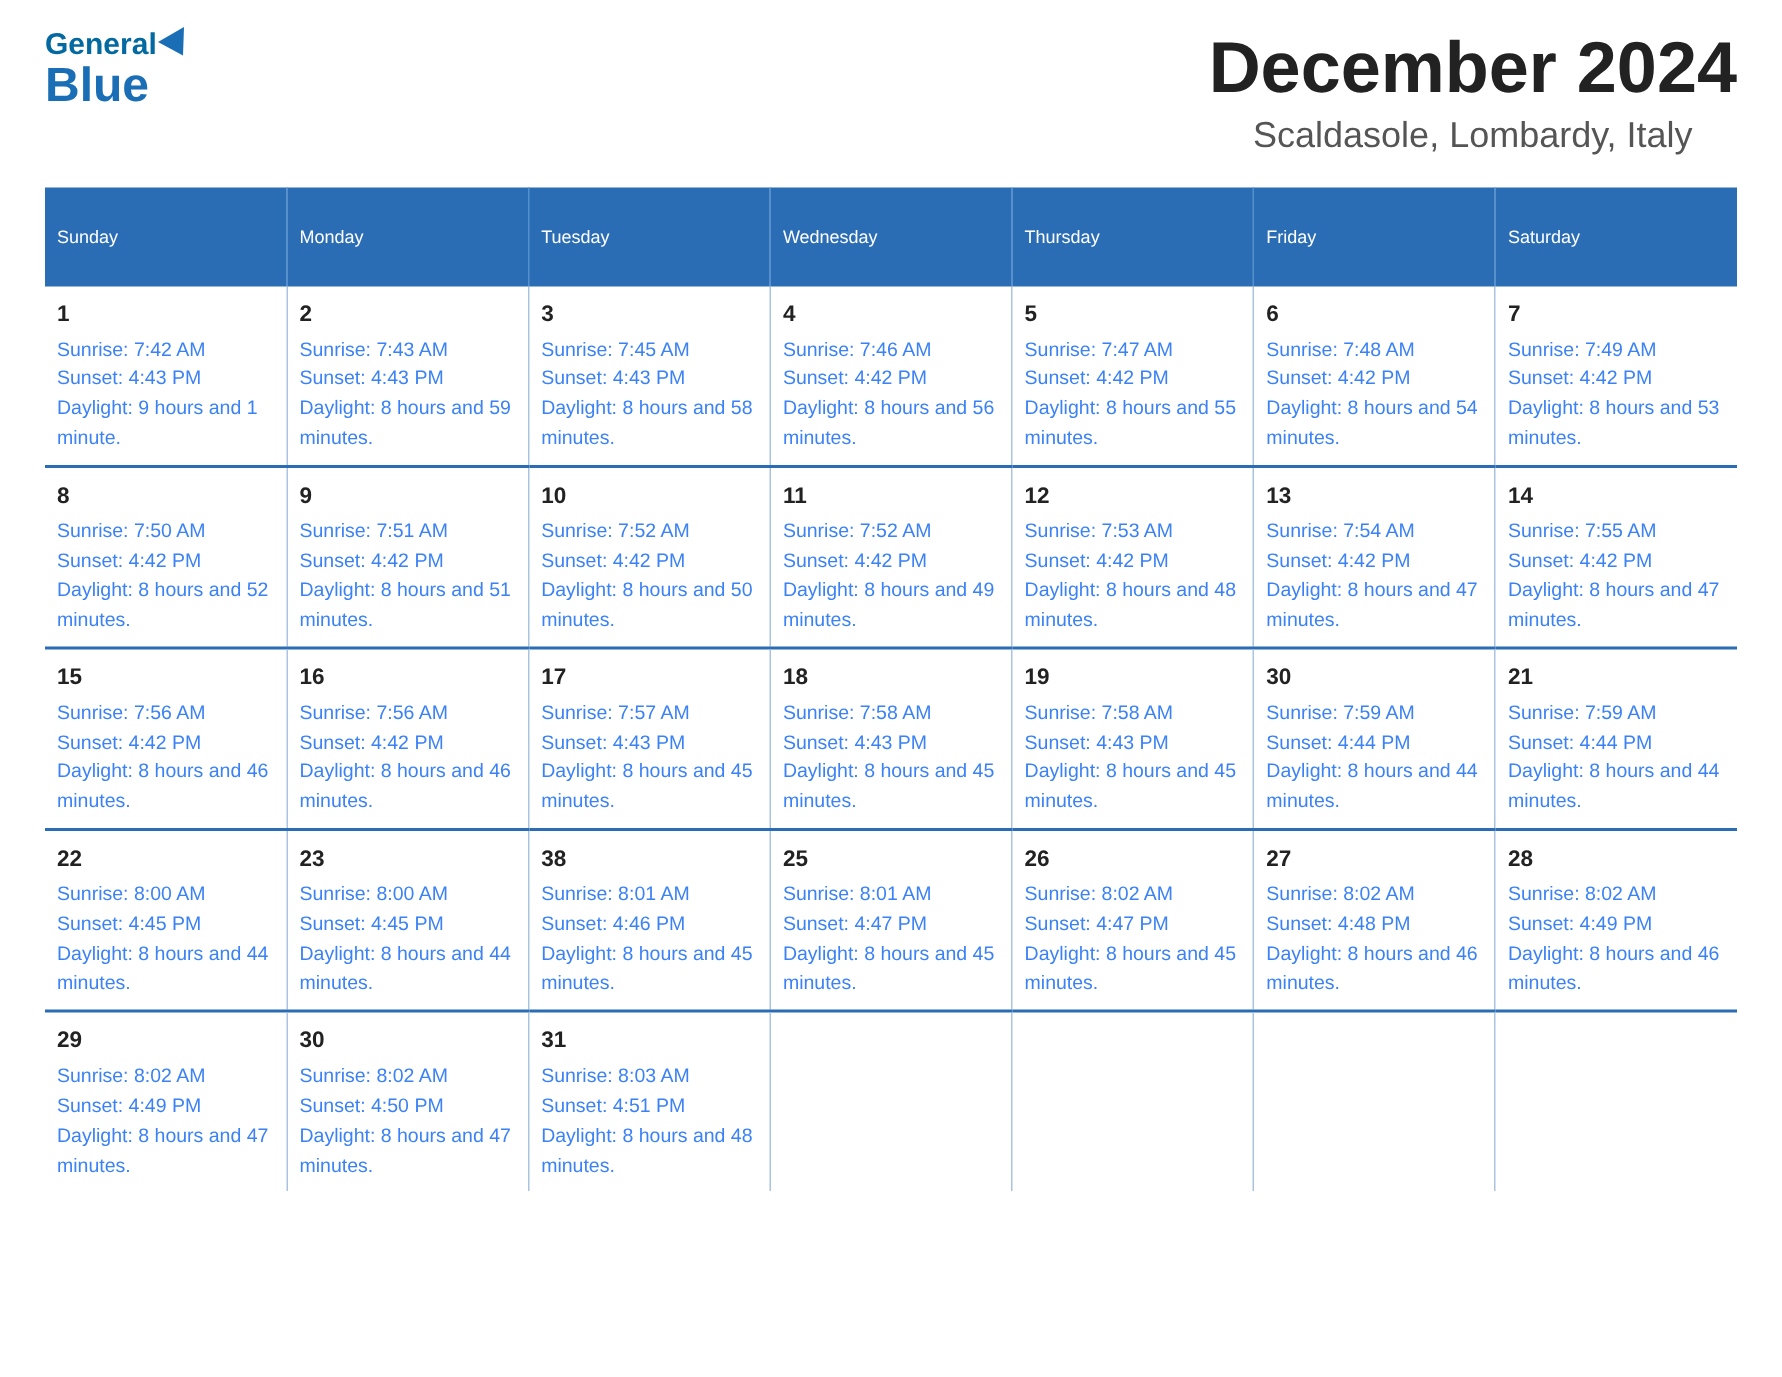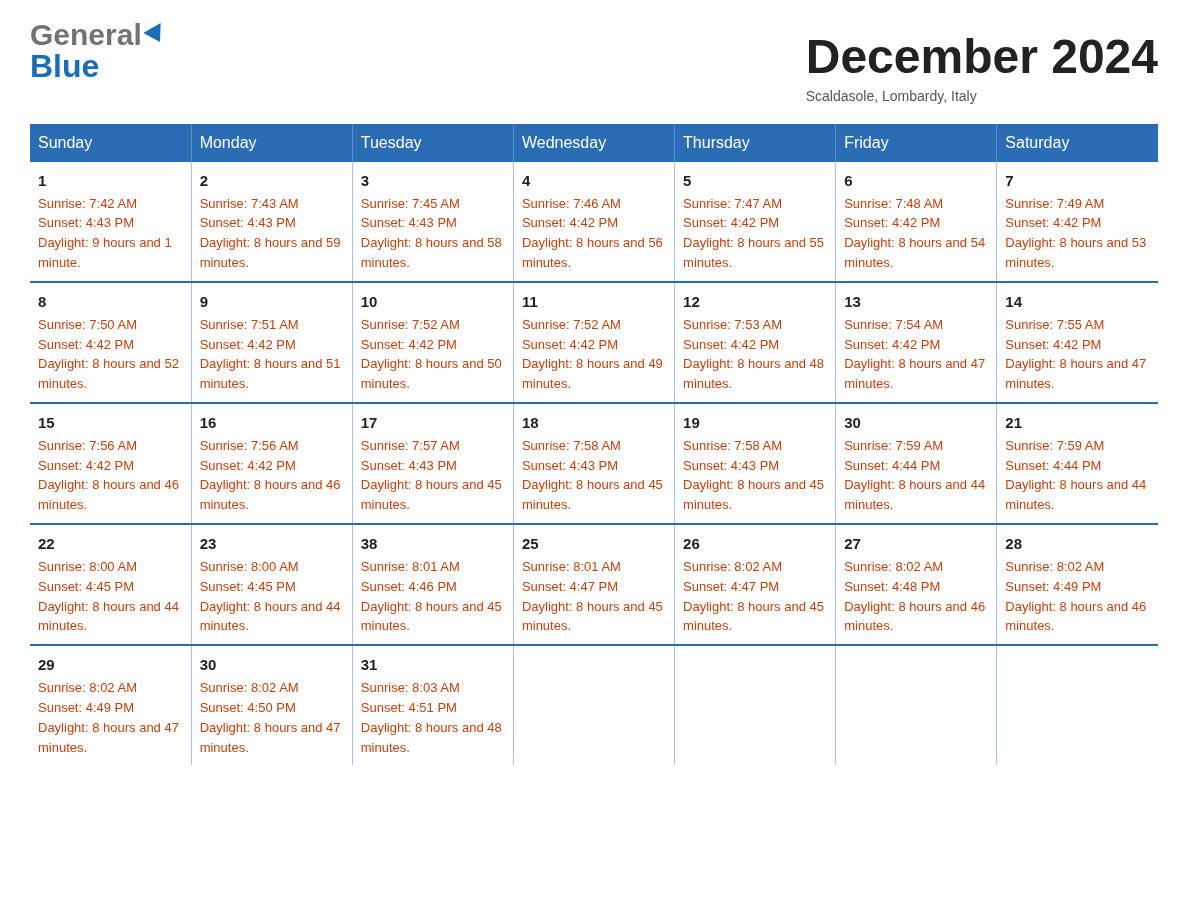--- a/index.html
+++ b/index.html
@@ -15,23 +15,23 @@
       justify-content: space-between;
       align-items: flex-start;
       margin-bottom: 20px;
     }
     .logo {
       display: flex;
       flex-direction: column;
       align-items: flex-start;
     }
     .logo-general {
-      font-size: 30px;
-      font-weight: bold;
-      color: #737373;
+      font-size: 20px;
+      font-weight: bold;
+      color: #0369a1;
       line-height: 1;
       text-align: center;
     }
     .logo-blue {
       font-size: 32px;
       font-weight: bold;
       color: #1a6eb5;
       line-height: 1;
     }
     .logo-triangle {
@@ -39,45 +39,44 @@
       width: 0;
       height: 0;
       border-left: 10px solid transparent;
       border-right: 10px solid transparent;
       border-top: 16px solid #1a6eb5;
       margin-left: 4px;
       vertical-align: middle;
       transform: rotate(-30deg);
     }
     .title-section {
-      text-align: left;
-      margin-top: 11px;
+      text-align: center;
     }
     .month-title {
       font-size: 48px;
       font-weight: bold;
       color: #222;
       line-height: 1.1;
     }
     .location {
-      font-size: 14px;
+      font-size: 24px;
       color: #555;
       margin-top: 4px;
     }
     table {
       width: 100%;
       border-collapse: collapse;
       font-size: 13.5px;
     }
     thead tr th {
       background-color: #2a6db5;
       color: #fff;
-      padding: 10px 8px;
+      padding: 26px 8px;
       text-align: left;
-      font-size: 16px;
+      font-size: 12px;
       font-weight: normal;
       border-right: 1px solid #5590cc;
     }
     thead tr th:last-child {
       border-right: none;
     }
     tbody tr td {
       vertical-align: top;
       padding: 8px 8px;
       border-right: 1px solid #aac4e0;
@@ -94,21 +93,21 @@
       margin-left: 19px;
     }
     .day-num {
       font-size: 15px;
       font-weight: bold;
       display: block;
       margin-bottom: 2px;
     }
     .day-info {
       font-size: 13px;
-      color: #c2410c;
+      color: #3b82f6;
     }
     .empty-cell {
       background: #fff;
     }
   </style>
 </head>
 <body>
 
 <div class="header">
   <div class="logo">

